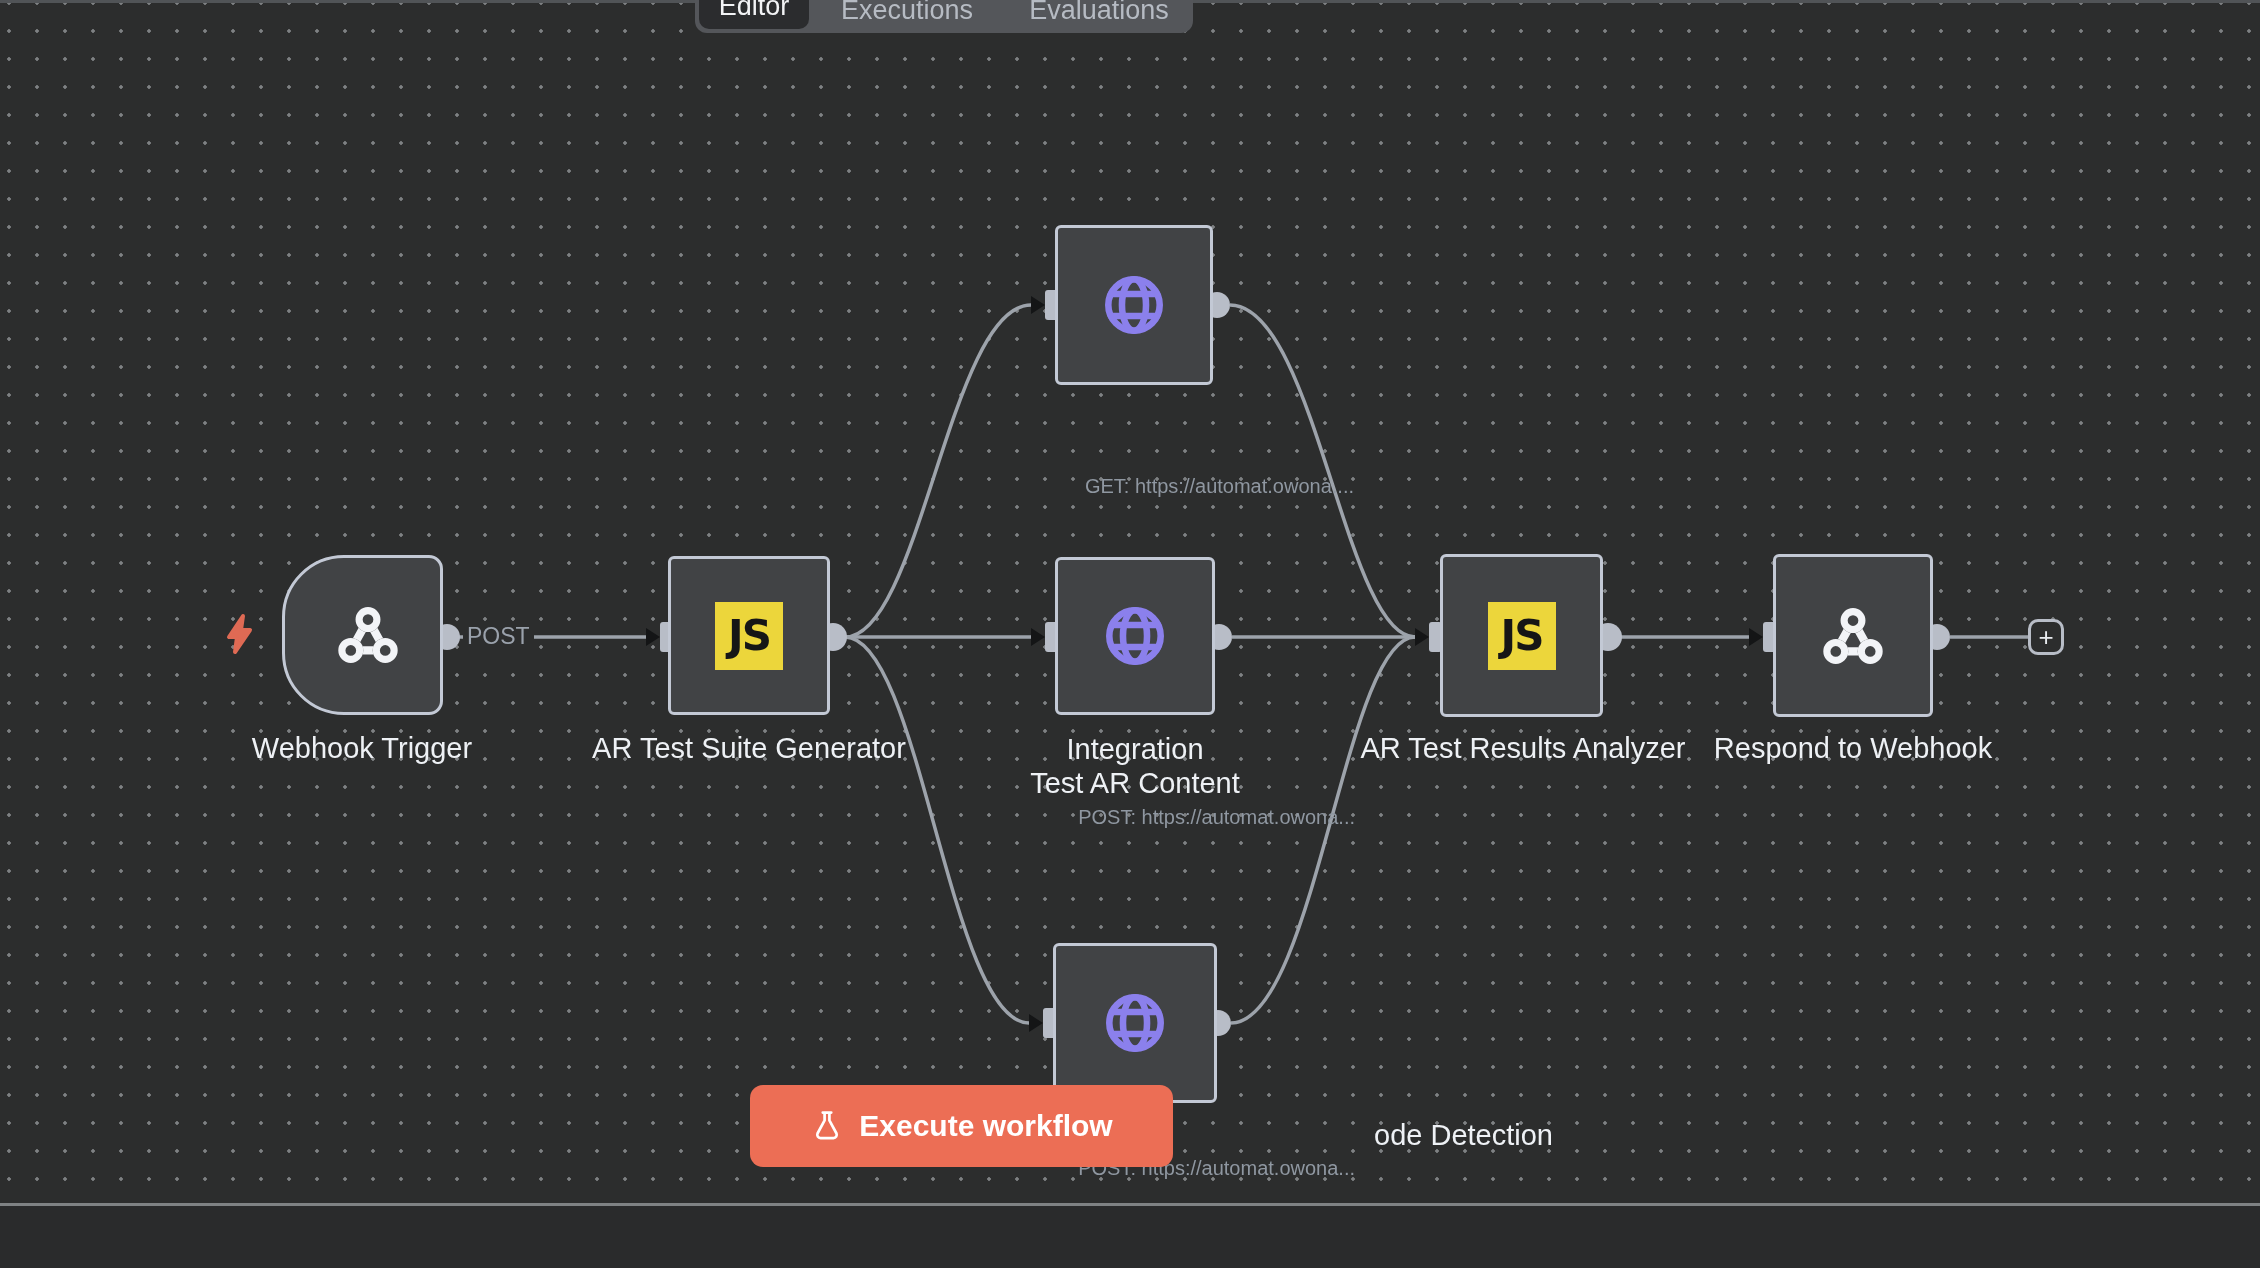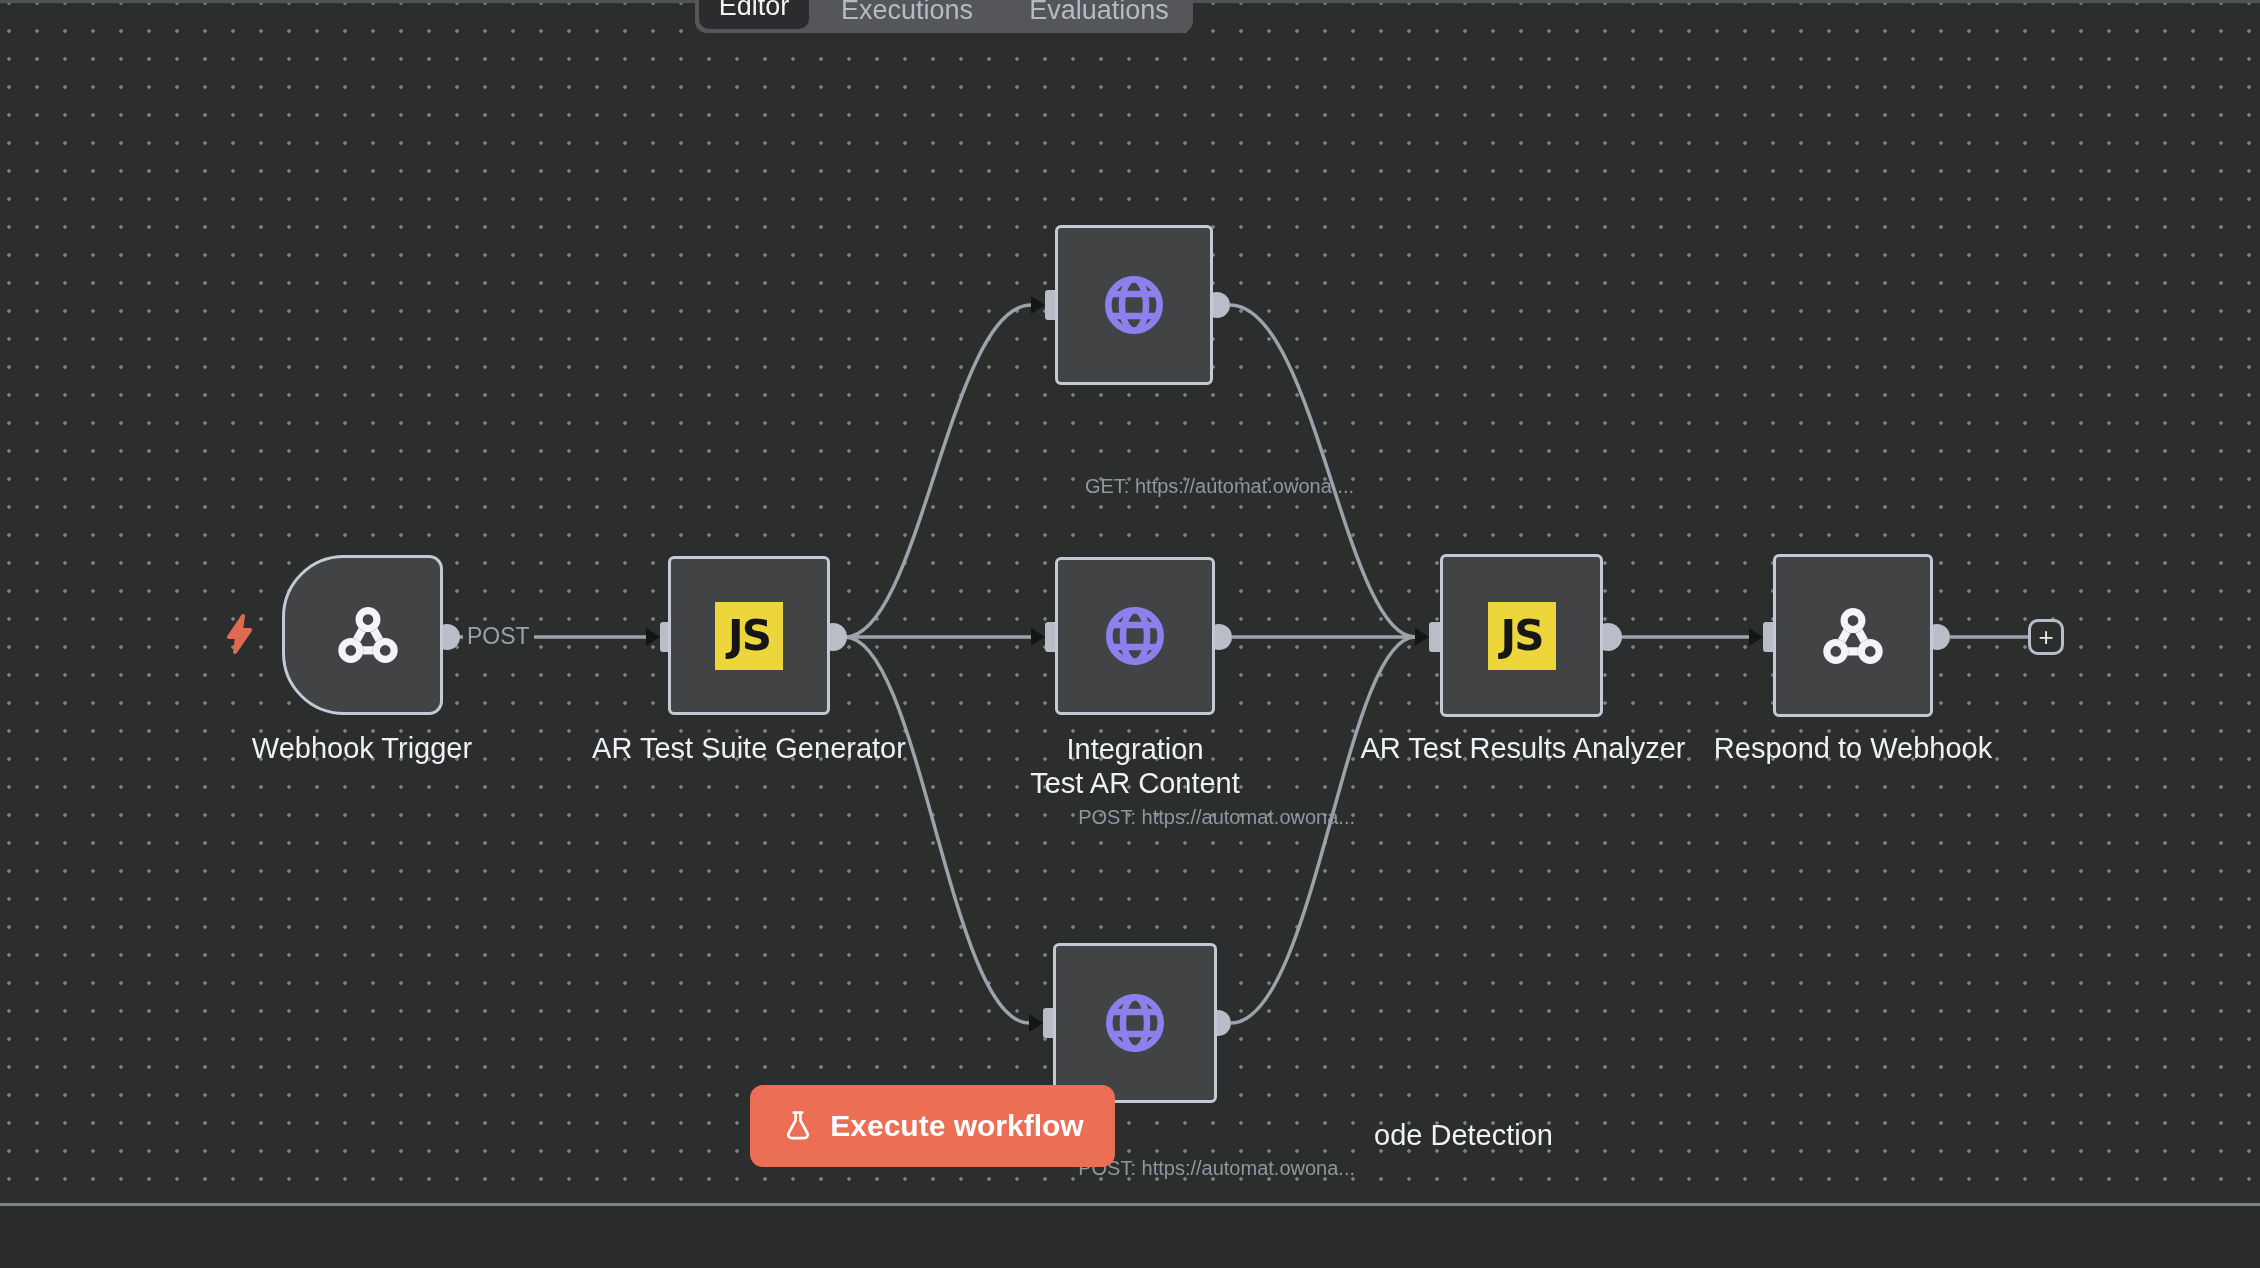--- a/index.html
+++ b/index.html
@@ -32,21 +32,21 @@
   .node-label{position:absolute;z-index:2;text-align:center;color:#eef1f5;font-size:29px;
               line-height:34px;font-weight:500;white-space:nowrap;}
   .node-sub{position:absolute;z-index:2;text-align:right;color:#8f97a1;font-size:20px;
             white-space:nowrap;}
   .post-chip{position:absolute;z-index:2;color:#9aa1ab;font-size:23px;background:#2c2d2d;
              padding:0 4px;line-height:28px;}
   .js-badge{width:68px;height:68px;background:#ecd63b;display:flex;align-items:center;
             justify-content:center;color:#161616;font-weight:800;font-size:42px;
             letter-spacing:-2px;font-family:"DejaVu Sans",sans-serif;}
   
-  #execute-btn{position:absolute;left:750px;top:1085px;width:365px;height:82px;background:#ec6e55;
+  #execute-btn{position:absolute;left:750px;top:1085px;width:423px;height:82px;background:#ec6e55;
                border:none;border-radius:13px;z-index:5;display:flex;align-items:center;
                justify-content:center;gap:15px;color:#ffffff;font-size:30px;font-weight:600;
                font-family:inherit;cursor:pointer;text-align:right;}
   #plus-btn{position:absolute;left:2028px;top:619px;width:36px;height:36px;box-sizing:border-box;
             background:#2c2d2d;border:3px solid #b8bdc7;border-radius:10px;z-index:2;
             color:#e8ebef;font-size:26px;line-height:28px;text-align:center;cursor:pointer;
             padding:0;font-family:inherit;}
   #bottom-panel{position:absolute;left:0;top:1203px;width:100%;height:65px;background:#2a2b2c;
                 border-top:3px solid #7f8284;z-index:4;}
   #bolt{position:absolute;left:222px;top:613px;z-index:2;}

